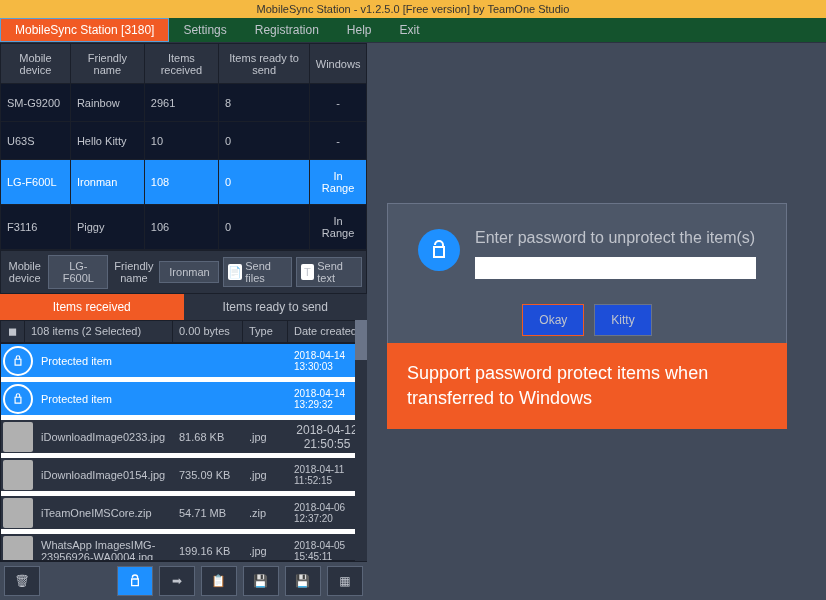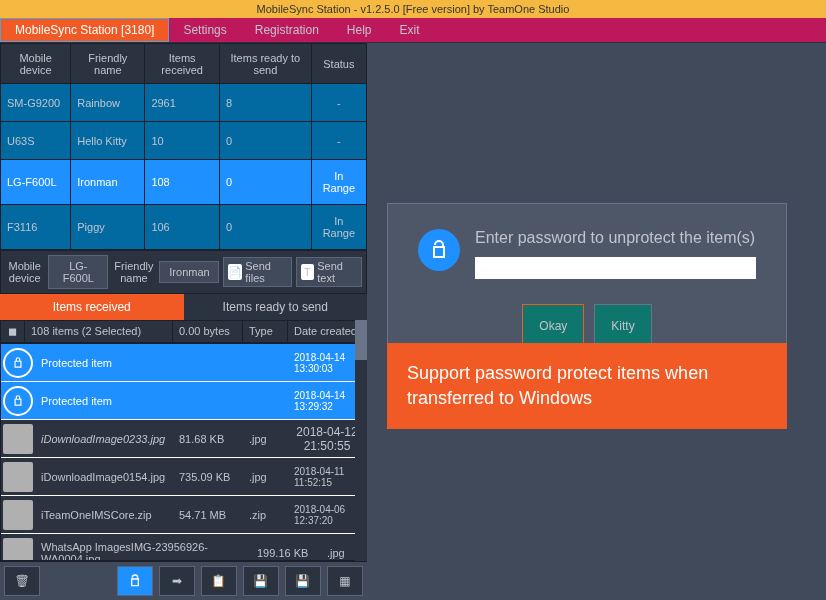--- a/index.html
+++ b/index.html
@@ -1,27 +1,27 @@
 <!DOCTYPE html>
 <html><head>
 <meta charset="utf-8">
 <style>
 * { margin: 0; padding: 0; box-sizing: border-box; font-family: Arial, sans-serif; }
 body { background: #414a5a; width: 826px; height: 600px; overflow: hidden; font-size: 12px; color: #c0c4cc; }
 .titlebar { background: #f5b942; height: 18px; line-height: 18px; text-align: center; color: #333; font-size: 11px; }
-.menubar { background: #be185d; height: 25px; display: flex; align-items: center; border-bottom: 1px solid #2b3240; }
+.menubar { background: #14532d; height: 25px; display: flex; align-items: center; border-bottom: 1px solid #2b3240; }
 .menu-item { padding: 4px 14px; color: #c0c4cc; cursor: pointer; font-size: 12px; }
 .menu-item.active { background: #f15a24; color: #fff; border: 1px solid #5aa0d8; }
 .main { display: flex; height: calc(100% - 43px); }
 .left-panel { width: 367px; display: flex; flex-direction: column; }
 .right-panel { flex: 1; background: #414a5a; position: relative; }
 
 .device-table { border-collapse: collapse; width: 100%; }
 .device-table th { background: #2b3240; color: #c0c4cc; font-size: 11px; font-weight: normal; padding: 6px 4px; text-align: center; border: 1px solid #1a1f2a; height: 40px; }
-.device-table td { background: #0369a1; color: #c0c4cc; font-size: 11px; padding: 10px 6px; border: 1px solid #1a1f2a; text-align: left; height: 38px; }
+.device-table td { background: #0f172a; color: #c0c4cc; font-size: 11px; padding: 10px 6px; border: 1px solid #1a1f2a; text-align: left; height: 38px; }
 .device-table tr.selected td { background: #1e90ff; color: #fff; }
 
 .mobile-bar { background: #2b3240; padding: 4px; display: flex; align-items: center; gap: 4px; border: 1px solid #1a1f2a; }
 .mobile-bar .label { font-size: 11px; padding: 0 2px; text-align: center; width: 45px; }
 .mobile-bar .field { background: #414a5a; border: 1px solid #5a6578; padding: 4px 6px; font-size: 11px; flex: 1; color: #c0c4cc; text-align: center; min-width: 60px; }
 .send-btn { background: #414a5a; border: 1px solid #5a6578; padding: 2px 4px; display: flex; align-items: center; gap: 3px; font-size: 11px; cursor: pointer; }
 .send-icon { width: 16px; height: 16px; background: #fff; border-radius: 2px; display: flex; align-items: center; justify-content: center; }
 
 .tab-bar { display: flex; }
 .tab { flex: 1; text-align: center; padding: 6px; font-size: 12px; background: #2b3240; cursor: pointer; }
@@ -29,38 +29,38 @@
 
 .items-header { background: #2b3240; display: flex; border: 1px solid #1a1f2a; font-size: 11px; }
 .items-header > div { padding: 4px 6px; border-right: 1px solid #1a1f2a; }
 .col-check { width: 24px; text-align: center; }
 .col-name { flex: 1; }
 .col-size { width: 70px; }
 .col-type { width: 45px; }
 .col-date { width: 78px; }
 
 .items-list { flex: 1; overflow-y: auto; background: #2b3240; border: 1px solid #1a1f2a; }
-.item-row { display: flex; align-items: center; border-bottom: 1px solid #ffffff; font-size: 11px; height: 38px; }
+.item-row { display: flex; align-items: center; border-bottom: 5px solid #ffffff; font-size: 11px; height: 38px; }
 .item-row.selected { background: #1e90ff; color: #fff; }
 .item-row > div { padding: 4px 6px; }
 .item-thumb { width: 30px; height: 30px; background: #b0b0b0; margin: 0 2px; flex-shrink: 0; border-radius: 2px; }
 .item-thumb.lock { background: #1e90ff; display: flex; align-items: center; justify-content: center; border: 2px solid #fff; border-radius: 50%; }
 
 .toolbar { background: #414a5a; padding: 4px; display: flex; gap: 6px; border-top: 1px solid #1a1f2a; }
 .tool-btn { width: 36px; height: 30px; background: #2b3240; border: 1px solid #5a6578; display: flex; align-items: center; justify-content: center; cursor: pointer; color: #c0c4cc; }
 .tool-btn.blue { background: #1e90ff; }
 
 .dialog { position: absolute; left: 20px; top: 160px; width: 400px; background: #4d5768; border: 1px solid #6a7488; padding: 25px 30px; }
 .dialog-content { display: flex; gap: 15px; align-items: flex-start; }
 .lock-icon-big { width: 42px; height: 42px; background: #1e90ff; border-radius: 50%; display: flex; align-items: center; justify-content: center; flex-shrink: 0; }
 .dialog-body { flex: 1; }
 .dialog-text { font-size: 16px; margin-bottom: 10px; }
 .pwd-input { width: 100%; height: 22px; background: #fff; border: none; padding: 0 4px; }
 .dialog-btns { display: flex; gap: 10px; justify-content: center; margin-top: 25px; }
-.dlg-btn { padding: 14px 16px; background: #0f766e; border: 1px solid #6a7488; color: #c0c4cc; font-size: 12px; cursor: pointer; }
+.dlg-btn { padding: 8px 16px; background: #1d4ed8; border: 1px solid #6a7488; color: #c0c4cc; font-size: 12px; cursor: pointer; }
 .dlg-btn.primary { border: 1px solid #f15a24; }
 
 .callout { position: absolute; left: 20px; top: 300px; width: 400px; background: #f15a24; color: #fff; padding: 18px 20px; font-size: 18px; line-height: 1.4; }
 
 .scrollbar { position: absolute; right: 0; top: 0; bottom: 0; width: 12px; background: #2b3240; }
 .thumb { width: 100%; height: 40px; background: #6a7488; }
 .items-wrap { position: relative; flex: 1; display: flex; flex-direction: column; min-height: 0; }
 
 svg.lock-svg { width: 16px; height: 16px; }
 svg.lock-svg-big { width: 24px; height: 24px; }
@@ -81,21 +81,21 @@
 <div class="main">
   <div class="left-panel">
 
     <table class="device-table">
       <thead>
         <tr>
           <th>Mobile device</th>
           <th>Friendly name</th>
           <th>Items received</th>
           <th>Items ready to send</th>
-          <th>Status</th>
+          <th>Windows</th>
         </tr>
       </thead>
       <tbody id="device-rows">
           <tr>
             <td>SM-G9200</td>
             <td>Rainbow</td>
             <td>2961</td>
             <td>8</td>
             <td style="text-align: center;">-</td>
           </tr>
@@ -169,21 +169,21 @@
                 <path fill="#fff" d="M12 2a4 4 0 00-4 4v2H6v12h12V8h-2V6a4 4 0 00-4-4zm-2 4a2 2 0 014 0v2h-4V6zm-2 4h8v8H8v-8z"></path>
               </svg>
             </div>
             <div style="flex: 1 1 0%; overflow: hidden;">Protected item</div>
             <div style="width: 70px;"></div>
             <div style="width: 45px;"></div>
             <div style="width: 78px; font-size: 10px;">2018-04-14<br>13:29:32</div>
           </div>
           <div class="item-row">
             <div class="item-thumb"></div>
-            <div style="flex: 1 1 0%; overflow: hidden; font-style: italic;">iDownloadImage0233.jpg</div>
+            <div style="flex: 1 1 0%; overflow: hidden;">iDownloadImage0233.jpg</div>
             <div style="width: 70px;">81.68 KB</div>
             <div style="width: 45px;">.jpg</div>
             <div style="width: 78px; font-size: 12px; text-align: center;">2018-04-12<br>21:50:55</div>
           </div>
           <div class="item-row">
             <div class="item-thumb"></div>
             <div style="flex: 1 1 0%; overflow: hidden;">iDownloadImage0154.jpg</div>
             <div style="width: 70px;">735.09 KB</div>
             <div style="width: 45px;">.jpg</div>
             <div style="width: 78px; font-size: 10px;">2018-04-11<br>11:52:15</div>
@@ -193,20 +193,21 @@
             <div style="flex: 1 1 0%; overflow: hidden;">iTeamOneIMSCore.zip</div>
             <div style="width: 70px; margin-left: 21px;">54.71 MB</div>
             <div style="width: 45px;">.zip</div>
             <div style="width: 78px; font-size: 10px;">2018-04-06<br>12:37:20</div>
           </div>
           <div class="item-row">
             <div class="item-thumb"></div>
             <div style="flex: 1 1 0%; overflow: hidden;">WhatsApp ImagesIMG-23956926-WA0004.jpg</div>
             <div style="width: 70px;">199.16 KB</div>
             <div style="width: 45px;">.jpg</div>
+            <div style="width: 78px; font-size: 10px;">2018-04-05<br>15:45:11</div>
           </div>
         </div>
       <div class="scrollbar">
           <div class="thumb"></div>
         </div>
     </div>
 
     <div class="toolbar">
       <div class="tool-btn">
           <span>🗑</span>

